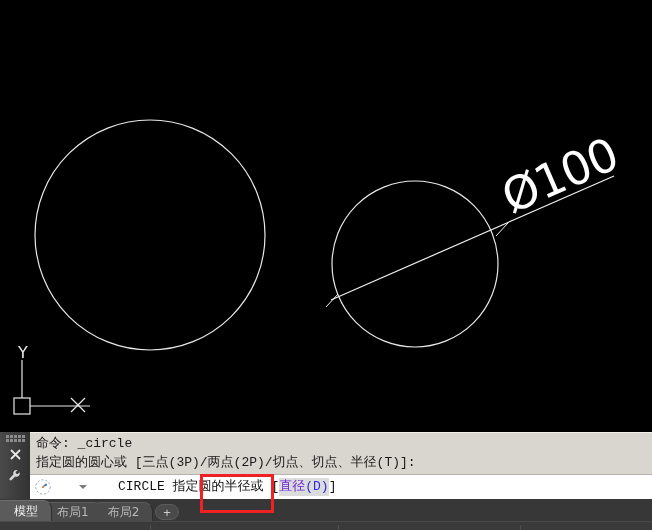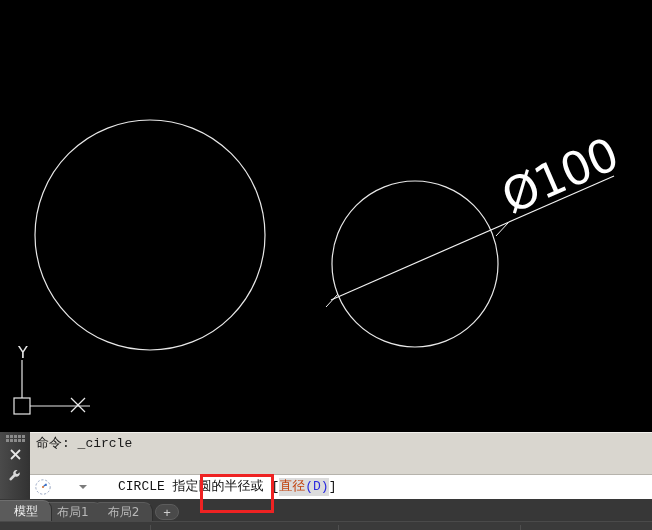--- a/index.html
+++ b/index.html
@@ -151,21 +151,21 @@
     line-height: 18px;
     color: #111111;
     white-space: nowrap;
     display: flex;
     align-items: center;
   }
   #cmd-prompt-text .seg { white-space: pre; }
   .kw-bracket { color: #111; }
   .kw-highlight {
     background: #dcdcdc;
-    color: #c2410c;
+    color: #6d28d9;
   }
   .kw-letter {
     background: #dcdcdc;
     color: #2b2be0;
   }
 
   
   #red-annotation-box {
     position: absolute;
     left: 200px;
@@ -307,20 +307,21 @@
         <svg width="14" height="14" viewBox="0 0 14 14">
           <path d="M9.6 1.2 A3.3 3.3 0 0 0 5.4 5.6 L1.6 9.4 A1.3 1.3 0 0 0 3.4 11.2 L7.2 7.4 A3.3 3.3 0 0 0 11.6 3.2 L9.7 5.1 L8.0 4.7 L7.6 3.0 Z" fill="#d8d8d8"></path>
         </svg>
       </div>
     </div>
 
     <div id="command-main">
 
       <div id="command-history">
         <div class="history-line">命令: _circle</div>
+        <div class="history-line">指定圆的圆心或 [三点(3P)/两点(2P)/切点、切点、半径(T)]:</div>
       </div>
 
       <div id="command-input-row">
         <div id="cmd-circle-icon">
           <svg width="18" height="18" viewBox="0 0 18 18">
             <circle cx="9" cy="9" r="7.2" fill="#ffffff" stroke="#9aa8c4" stroke-width="1" stroke-dasharray="2.2 1.8"></circle>
             <path d="M9.5 8.5 L12.2 5.8" stroke="#3b6ec4" stroke-width="1.2"></path>
             <path d="M12.6 5.4 L12.8 8.0 L10.2 7.8 Z" fill="#3b6ec4"></path>
             <circle cx="9" cy="9" r="1" fill="#d06a2a"></circle>
           </svg>

